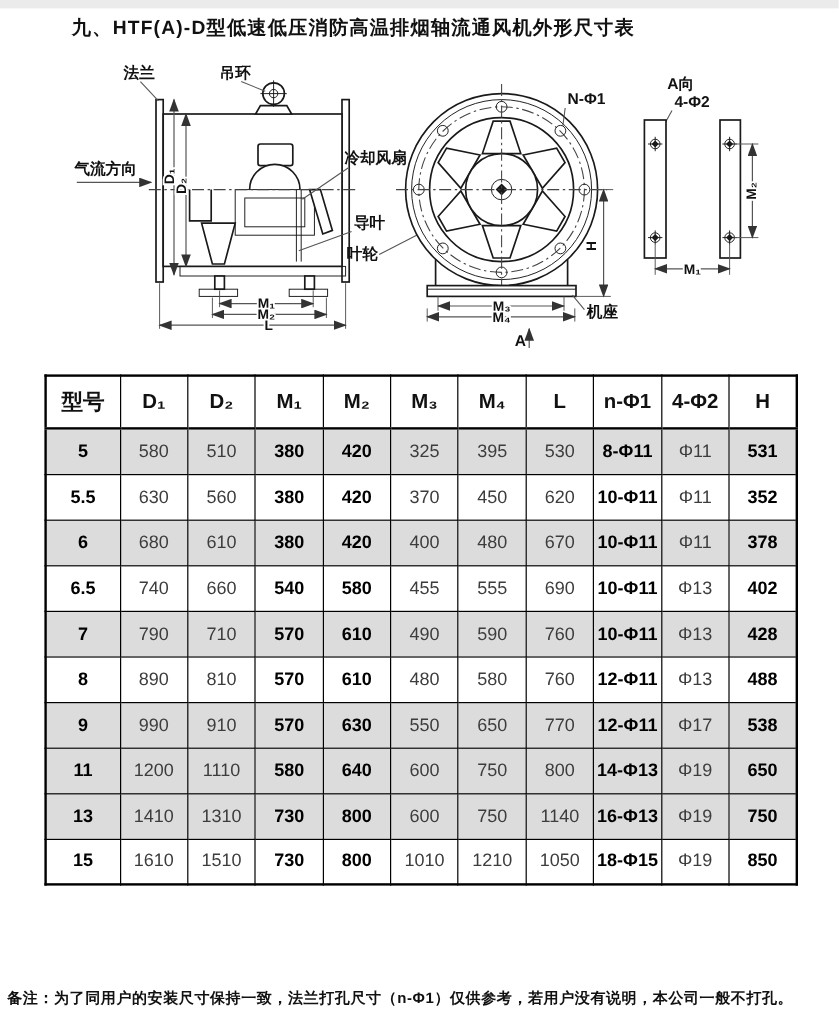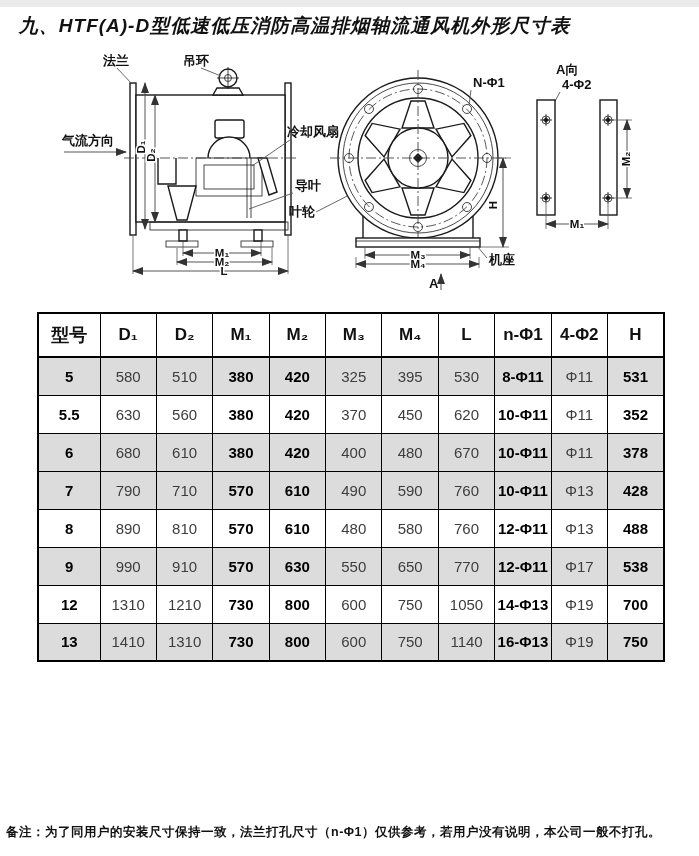--- a/index.html
+++ b/index.html
@@ -1,19 +1,19 @@
 <!DOCTYPE html>
 <html style="--shaded: #dcdcdc;"><head>
 <meta charset="utf-8">
 <style>
   * { margin:0; padding:0; box-sizing:border-box; }
   html,body { width:699px; height:856px; }
   body { background:#fff; font-family:"Liberation Sans","DejaVu Sans",sans-serif; color:#111; position:relative; overflow:hidden; }
   .topband { position:absolute; top:0; left:0; width:699px; height:7px; background:#ebebeb; }
-  .title { position:absolute; top:13px; left:0; width:589px; text-align:center; font-size:19px; font-weight:bold; letter-spacing:1px;font-style:italic; }
+  .title { position:absolute; top:13px; left:0; width:589px; text-align:center; font-size:16px; font-weight:bold; letter-spacing:1px; }
   .diagram { position:absolute; top:52px; left:0; }
   .tablewrap { position:absolute; top:312px; left:37px; }
   table { border-collapse:collapse; table-layout:fixed; width:628px; border:2px solid #000; }
   th,td { border:1px solid #000; text-align:center; vertical-align:middle; overflow:hidden; }
   thead tr { height:44px; }
   tbody tr { height:38px; }
   th { font-size:17px; font-weight:bold; background:#fff; border-bottom:2px solid #000; }
   th:first-child { width:62px; font-size:18px; }
   td { font-size:15px; color:#3d3d3d; }
   td.b { font-weight:bold; color:#000; }
@@ -283,20 +283,33 @@
           <td>610</td>
           <td class="b">380</td>
           <td class="b">420</td>
           <td>400</td>
           <td>480</td>
           <td>670</td>
           <td class="b">10-Φ11</td>
           <td>Φ11</td>
           <td class="b">378</td>
         </tr>
+        <tr>
+          <td class="b">6.5</td>
+          <td>740</td>
+          <td>660</td>
+          <td class="b">540</td>
+          <td class="b">580</td>
+          <td>455</td>
+          <td>555</td>
+          <td>690</td>
+          <td class="b">10-Φ11</td>
+          <td>Φ13</td>
+          <td class="b">402</td>
+        </tr>
         <tr class="shaded">
           <td class="b">7</td>
           <td>790</td>
           <td>710</td>
           <td class="b">570</td>
           <td class="b">610</td>
           <td>490</td>
           <td>590</td>
           <td>760</td>
           <td class="b">10-Φ11</td>
@@ -322,43 +335,56 @@
           <td>910</td>
           <td class="b">570</td>
           <td class="b">630</td>
           <td>550</td>
           <td>650</td>
           <td>770</td>
           <td class="b">12-Φ11</td>
           <td>Φ17</td>
           <td class="b">538</td>
         </tr>
-        <tr>
-          <td class="b">12</td>
-          <td>1310</td>
-          <td>1210</td>
-          <td class="b">730</td>
-          <td class="b">800</td>
+        <tr class="shaded">
+          <td class="b">11</td>
+          <td>1200</td>
+          <td>1110</td>
+          <td class="b">580</td>
+          <td class="b">640</td>
           <td>600</td>
           <td>750</td>
-          <td>1050</td>
+          <td>800</td>
           <td class="b">14-Φ13</td>
           <td>Φ19</td>
-          <td class="b">700</td>
+          <td class="b">650</td>
         </tr>
         <tr class="shaded">
           <td class="b">13</td>
           <td>1410</td>
           <td>1310</td>
           <td class="b">730</td>
           <td class="b">800</td>
           <td>600</td>
           <td>750</td>
           <td>1140</td>
           <td class="b">16-Φ13</td>
           <td>Φ19</td>
           <td class="b">750</td>
         </tr>
+        <tr>
+          <td class="b">15</td>
+          <td>1610</td>
+          <td>1510</td>
+          <td class="b">730</td>
+          <td class="b">800</td>
+          <td>1010</td>
+          <td>1210</td>
+          <td>1050</td>
+          <td class="b">18-Φ15</td>
+          <td>Φ19</td>
+          <td class="b">850</td>
+        </tr>
       </tbody>
   </table>
 </div>
 
 <p class="note">备注：为了同用户的安装尺寸保持一致，法兰打孔尺寸（n-Φ1）仅供参考，若用户没有说明，本公司一般不打孔。</p>
 
 </body></html>

